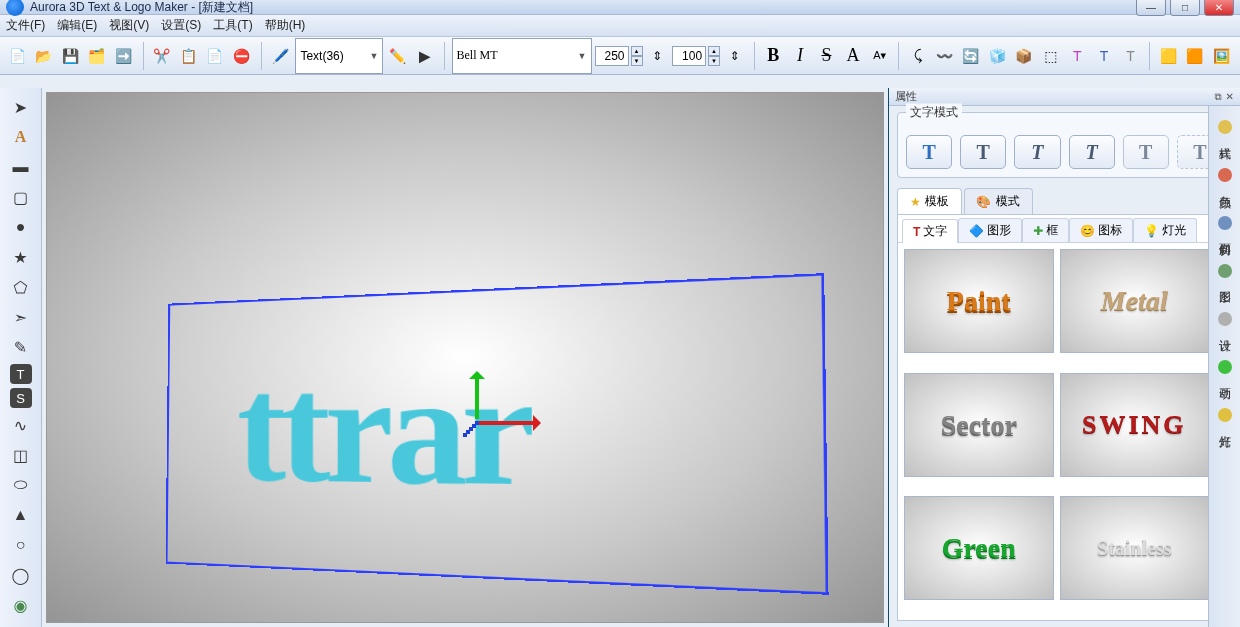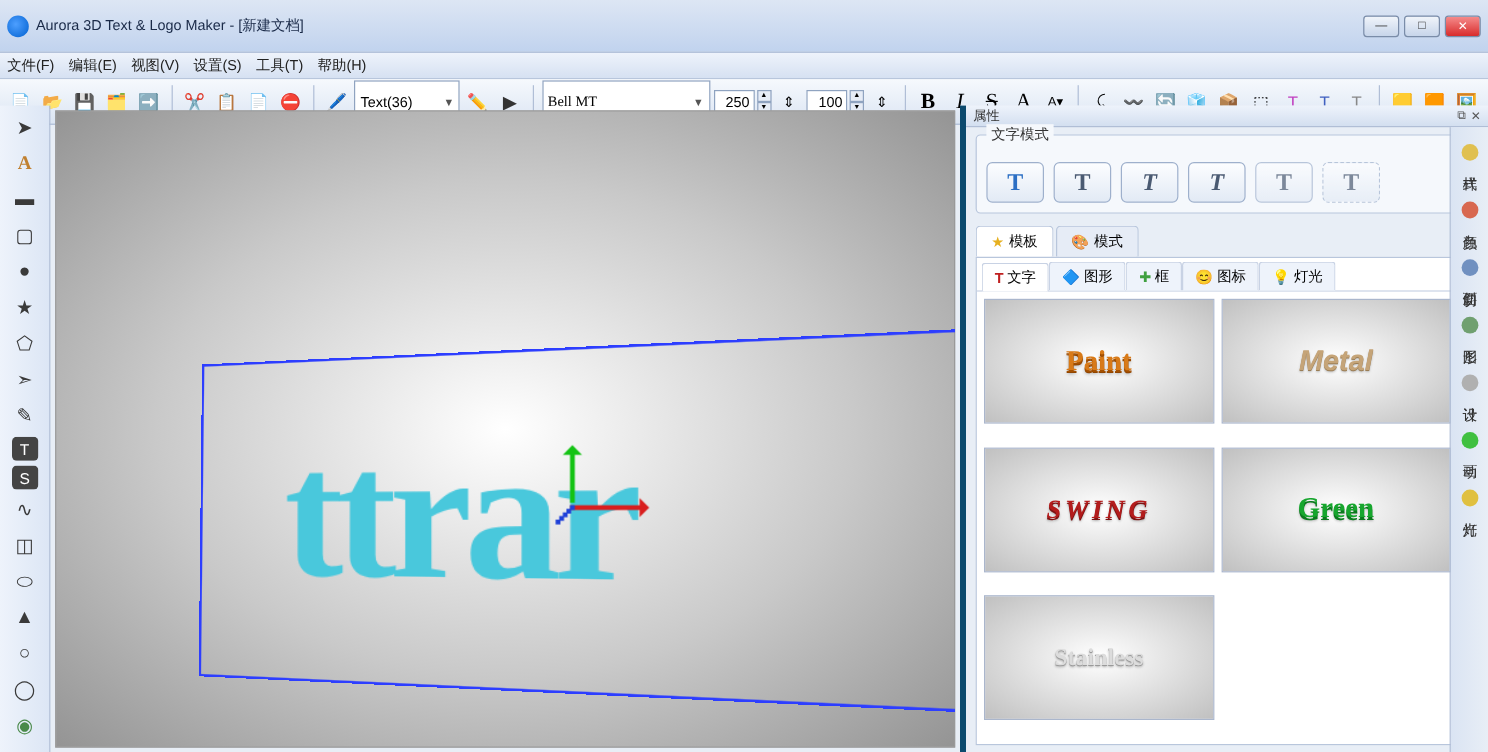--- a/index.html
+++ b/index.html
@@ -6,21 +6,21 @@
 body {
   font-family: "Microsoft YaHei", Tahoma, sans-serif;
   font-size: 12px;
   background: #e8eef6;
   width: 1240px;
   height: 627px;
   overflow: hidden;
   position: relative;
 }
 .titlebar {
-  height: 44px;
+  height: 15px;
   background: linear-gradient(to bottom, #dde6f4, #c1d3ee);
   border-bottom: 1px solid #a8b8d4;
   display: flex;
   align-items: center;
   padding: 0 6px;
   position: relative;
 }
 .titlebar .app-icon {
   width: 18px; height: 18px;
   background: radial-gradient(circle at 40% 40%, #4d9fff, #0060d0);
@@ -145,23 +145,23 @@
 .gizmo {
   position:absolute; left:400px; top:310px;
   width:60px; height:60px;
 }
 .gizmo .y { position:absolute; left:28px; top:-30px; width:4px; height:46px; background:#14c314; }
 .gizmo .yh { position:absolute; left:22px; top:-40px; width:0; height:0; border:8px solid transparent; border-bottom-color:#14c314; }
 .gizmo .x { position:absolute; left:28px; top:18px; width:60px; height:4px; background:#d81e1e; }
 .gizmo .xh { position:absolute; left:86px; top:12px; width:0; height:0; border:8px solid transparent; border-left-color:#d81e1e; }
 .gizmo .z { position:absolute; left:28px; top:18px; width:4px; height:4px; background:#1e40d8; box-shadow:-3px 3px 0 #1e40d8,-6px 6px 0 #1e40d8,-9px 9px 0 #1e40d8,-12px 12px 0 #1e40d8; }
 .right-panel {
-  width:440px;
+  width:352px;
   background:#e8eef6;
-  border-left:5px solid #0c4a6e;
+  border-left:1px solid #0c4a6e;
   display:flex;
   flex-direction:column;
   position:relative;
 }
 .panel-title {
   height:18px; background:linear-gradient(to bottom,#eef3fb,#d3dff0);
   border-bottom:1px solid #b0bed6;
   padding:0 6px; font-size:11px; color:#333;
   display:flex; align-items:center; justify-content:space-between;
 }
@@ -215,29 +215,29 @@
 .presets {
   flex:1; overflow:hidden;
   display:grid; grid-template-columns:1fr 1fr; gap:6px;
   padding:6px;
 }
 .preset {
   height:104px;
   background: radial-gradient(ellipse at center,#fff 0%, #c0c0c0 100%);
   border:1px solid #aab6cc;
   display:flex; align-items:center; justify-content:center;
-  font-family:Georgia,serif; font-weight:bold; font-size:24px;
+  font-family:Georgia,serif; font-weight:bold; font-size:28px;
   cursor:pointer;
 }
 .preset.sel { border:2px solid #3a7ee0; }
 .p-paint { color:#d87a18; text-shadow:0 2px 0 #a55000,0 3px 0 #904500,0 4px 3px rgba(0,0,0,.3); }
-.p-metal { color:#c5a478; font-style:italic; font-family:Liberation Sans, sans-serif; text-shadow:0 1px 0 #9b7e56,0 2px 2px rgba(0,0,0,.25); }
+.p-metal { color:#c5a478; font-style:italic; font-family:Liberation Serif, serif; text-shadow:0 1px 0 #9b7e56,0 2px 2px rgba(0,0,0,.25); }
 .p-sector { color:#828282; text-shadow:0 2px 0 #666,0 3px 2px rgba(0,0,0,.3); }
 .p-ice { color:#6e97d4; text-shadow:0 2px 0 #4672b0,0 3px 0 #385e94,0 4px 4px rgba(0,0,0,.25); }
-.p-swing { color:#b41c1c; font-style:italic; letter-spacing:3px; font-size:22px; text-shadow:0 1px 0 #7d1212,0 2px 2px rgba(0,0,0,.3); }
+.p-swing { color:#b41c1c; letter-spacing:3px; font-size:26px; text-shadow:0 1px 0 #7d1212,0 2px 2px rgba(0,0,0,.3); }
 .p-crystal { color:#49a7e6; text-shadow:0 1px 0 #2b86c8,0 2px 3px rgba(0,0,0,.15); }
 .p-green { color:#17a62e; font-family:"Comic Sans MS",cursive; text-shadow:0 2px 0 #0b7a1d,0 3px 2px rgba(0,0,0,.25); }
 .p-stain { color:#dcdcdc; font-size:20px; text-align:center; line-height:1; text-shadow:0 1px 0 #999,0 2px 2px rgba(0,0,0,.3);}
 .right-side-tabs {
   position:absolute; right:0; top:106px; bottom:0;
   width:32px;
   background:linear-gradient(to left,#e8eef6,#dae4f3);
   border-left:1px solid #b0bed6;
   display:flex; flex-direction:column; align-items:center;
   padding-top:8px; gap:18px;
@@ -426,20 +426,21 @@
         </div>
         <div class="subtab">
           <span>💡</span>
           <span>灯光</span>
         </div>
       </div>
 
       <div class="presets" style="padding-right:22px">
         <div class="preset p-paint">Paint</div>
         <div class="preset p-metal">Metal</div>
+        <div class="preset p-sector">Sector</div>
         <div class="preset p-swing">SWING</div>
         <div class="preset p-green">Green</div>
         <div class="preset p-stain">Stainless</div>
       </div>
       <div class="presets-scroll">
         <div class="thumb"></div>
       </div>
     </div>
   </div>
 </div>

